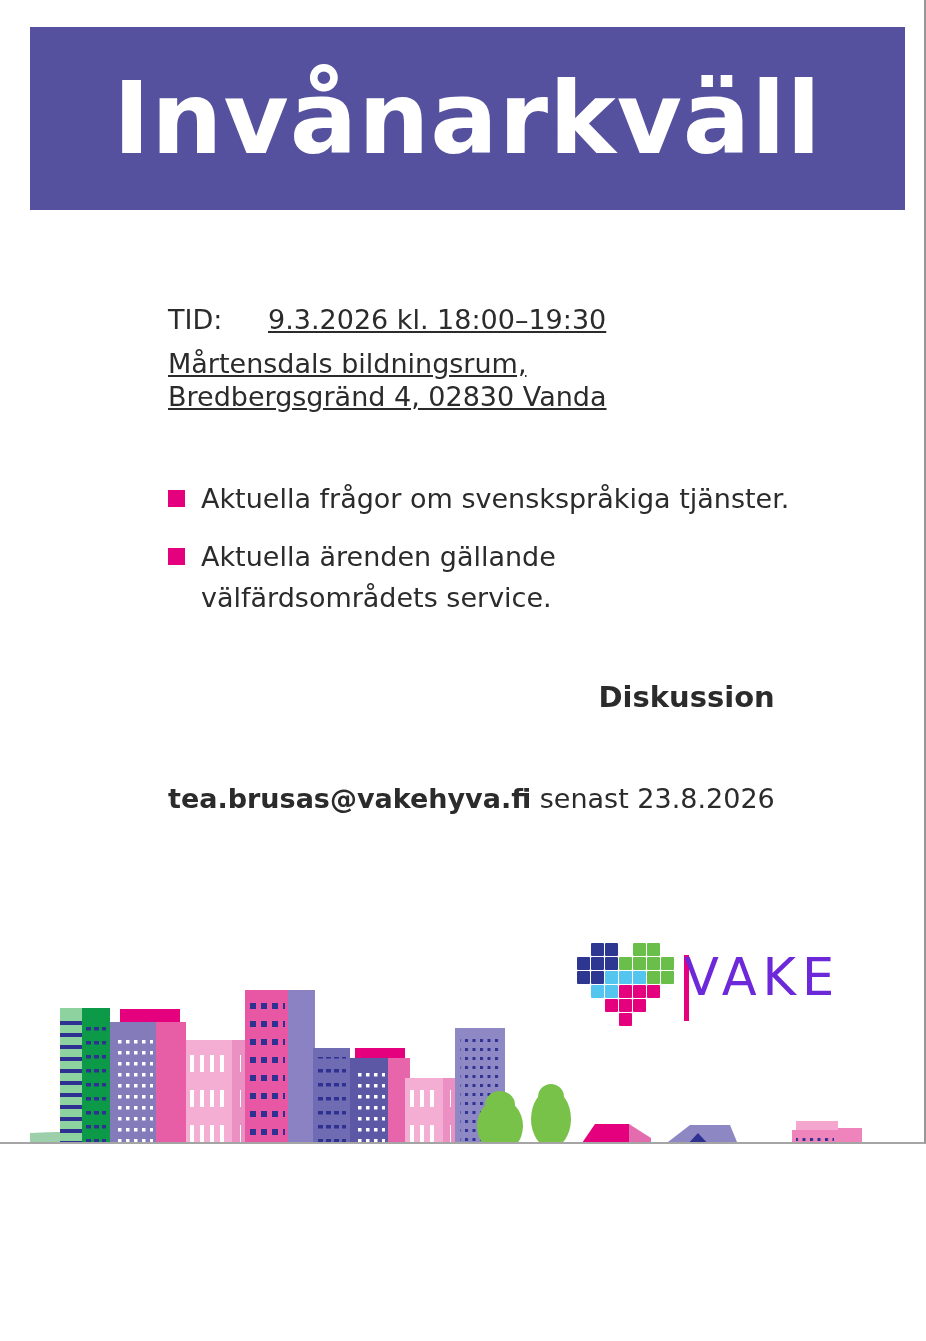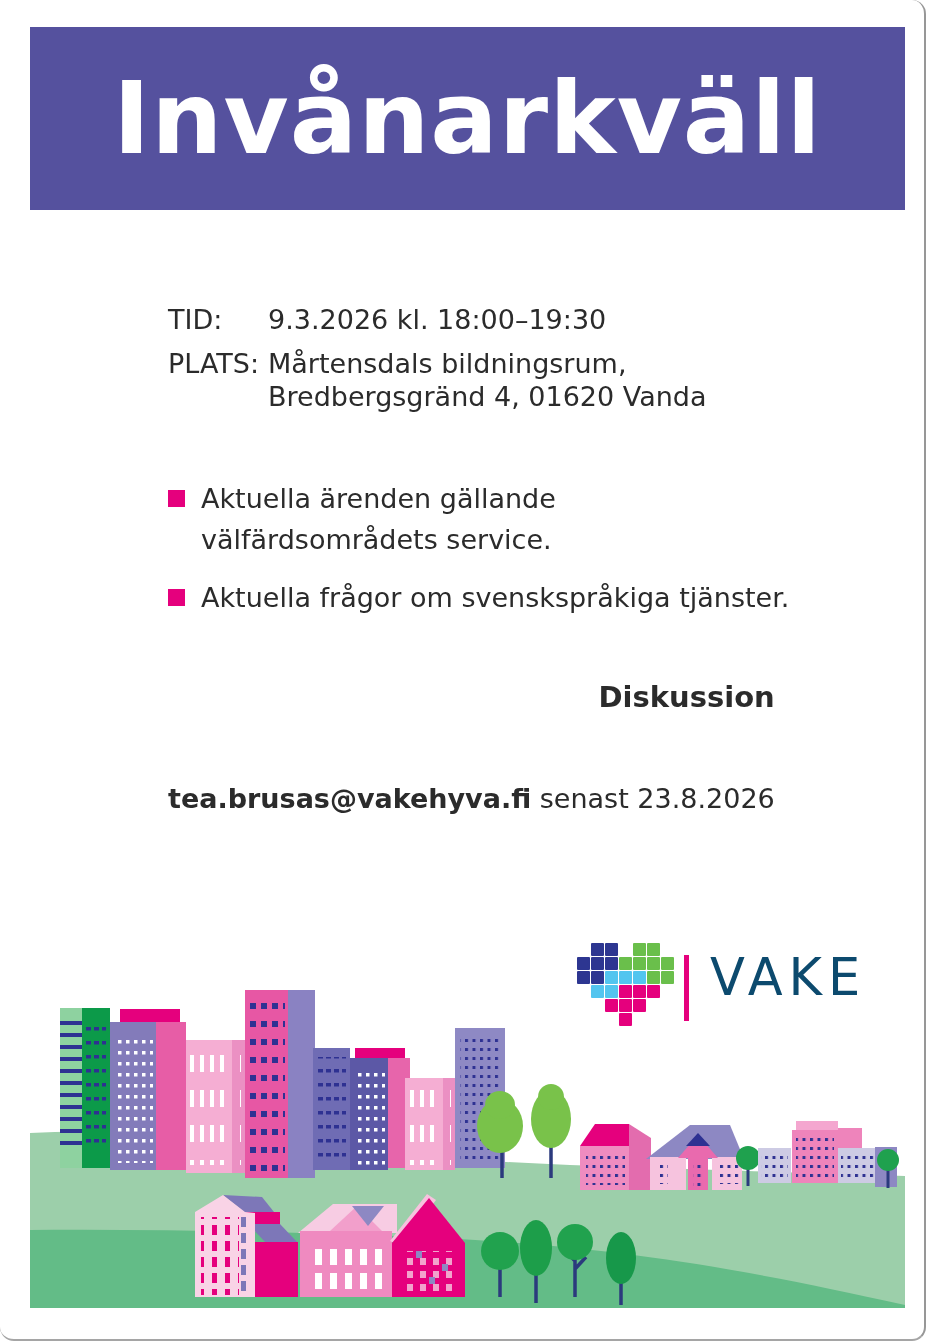--- a/index.html
+++ b/index.html
@@ -1,84 +1,83 @@
 <!DOCTYPE html>
 <html><head>
 <meta charset="utf-8">
 <style>
   html,body{margin:0;padding:0;background:#fff;}
   .page{
-    position:relative;width:926px;height:1341px;background:#ffffff;overflow:hidden;
+    position:relative;width:926px;height:1144px;background:#ffffff;overflow:hidden;
     font-family:"DejaVu Sans","Liberation Sans",sans-serif;color:#2b2b2b;
-    border-right:2px solid #979797;border-bottom:2px solid #a5a5a5;box-sizing:border-box;border-radius:14px;
+    border-right:2px solid #979797;border-bottom:2px solid #a5a5a5;box-sizing:border-box;
   }
   .banner{
     position:absolute;left:30px;top:27px;width:875px;height:183px;background:#55519e;
     display:flex;align-items:center;justify-content:center;
   }
   .banner-title{
     color:#ffffff;font-size:100px;font-weight:700;letter-spacing:1px;line-height:1;margin:0;
   }
   .details{position:absolute;left:168px;top:303px;font-size:27px;line-height:33px;}
   .detail-row{display:flex;margin-bottom:11px;}
   .detail-label{width:100px;flex:0 0 100px;}
-  .detail-lines div{white-space:nowrap;}
+  .detail-lines div{white-space:nowrap;text-decoration:underline;}
   .bullets{position:absolute;left:168px;top:478px;font-size:27px;line-height:41px;}
   .bullet{display:flex;margin-bottom:17px;}
   .bullet-sq{flex:0 0 17px;width:17px;height:17px;background:#e5007d;margin:12px 16px 0 0;}
   .discussion{position:absolute;left:168px;top:680px;}
   .discussion-heading{font-size:29px;font-weight:700;margin:0 0 25px 0;text-align:right;}
   .discussion-para{font-size:27px;line-height:40px;margin:0;}
   .bold{font-weight:700;text-align:right;}
   
   .heart{position:absolute;left:577px;top:943px;display:grid;
          grid-template-columns:repeat(7,13px);grid-auto-rows:13px;gap:1px;}
   .heart-cell{width:13px;height:13px;border-radius:1px;}
   .logo-divider{position:absolute;left:684px;top:955px;width:5px;height:66px;background:#e5007d;}
-  .logo-word{position:absolute;left:710px;top:948px;font-size:51px;font-weight:500;
-             letter-spacing:6px;color:#0c4a6e;line-height:60px;text-align:right;}
+  .logo-word{position:absolute;left:684px;top:948px;font-size:51px;font-weight:500;
+             letter-spacing:6px;color:#6d28d9;line-height:60px;text-align:right;}
   .city{position:absolute;left:30px;top:985px;width:875px;height:323px;}
 </style>
 </head>
 <body>
 
 <div class="page">
 
   <div class="banner" style="background: rgb(85, 81, 158);">
     <h1 class="banner-title">Invånarkväll</h1>
   </div>
 
   <div class="details">
     <div class="detail-row">
       <div class="detail-label">TID:</div>
       <div class="detail-lines">
         <div>9.3.2026 kl. 18:00–19:30</div>
       </div>
     </div>
     <div class="detail-row">
-      <div class="detail-label">PLATS:</div>
       <div class="detail-lines">
         <div>Mårtensdals bildningsrum,</div>
-        <div>Bredbergsgränd 4, 01620 Vanda</div>
+        <div>Bredbergsgränd 4, 02830 Vanda</div>
       </div>
     </div>
   </div>
 
   <div class="bullets">
+    <div class="bullet">
+      <span class="bullet-sq" style="background: rgb(229, 0, 125);"></span>
+      <div>
+        <div>Aktuella frågor om svenskspråkiga tjänster.</div>
+      </div>
+    </div>
     <div class="bullet">
       <span class="bullet-sq" style="background: rgb(229, 0, 125);"></span>
       <div>
         <div>Aktuella ärenden gällande</div>
         <div>välfärdsområdets service.</div>
-      </div>
-    </div>
-    <div class="bullet">
-      <span class="bullet-sq" style="background: rgb(229, 0, 125);"></span>
-      <div>
-        <div>Aktuella frågor om svenskspråkiga tjänster.</div>
       </div>
     </div>
   </div>
 
   <div class="discussion">
     <h3 class="discussion-heading">Diskussion</h3>
     <p class="discussion-para">
       <br>
       <span class="bold">tea.brusas@vakehyva.fi</span><span> senast 23.8.2026</span>
     </p>

